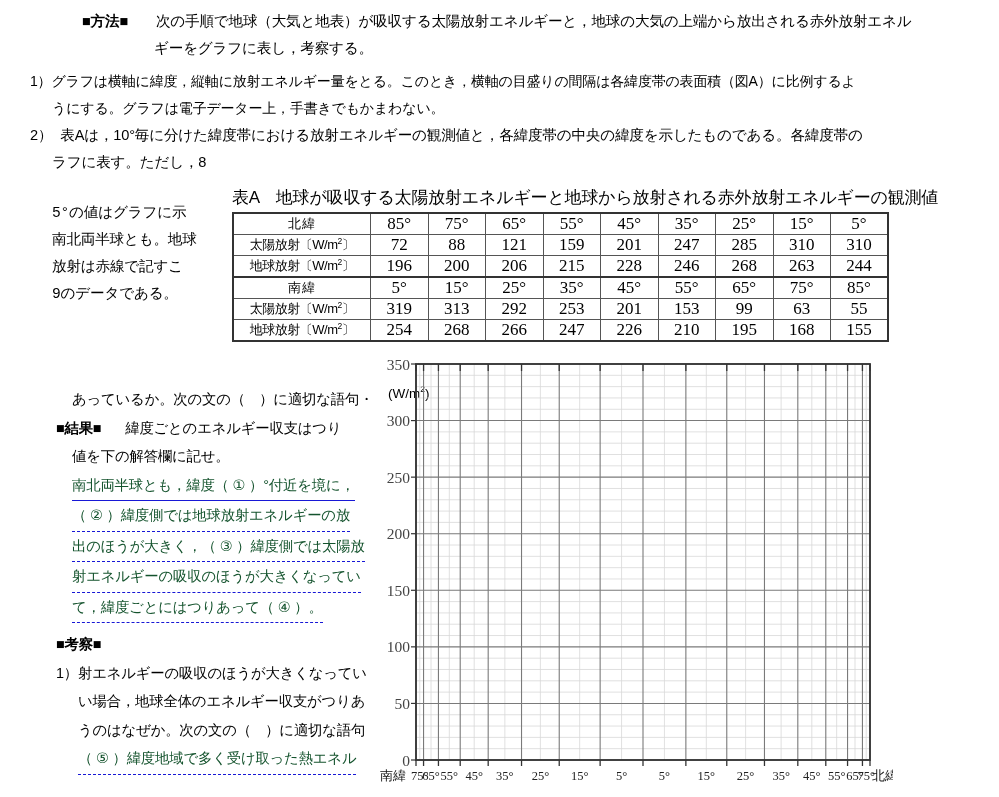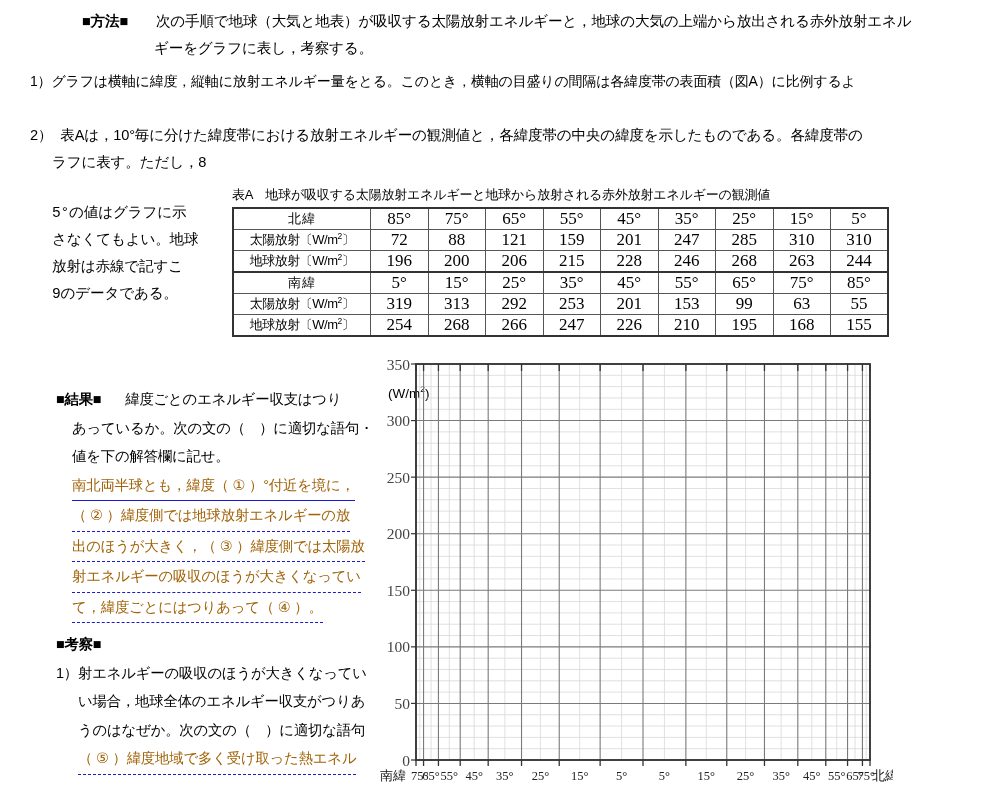--- a/index.html
+++ b/index.html
@@ -10,21 +10,21 @@
     color:#000;
     overflow:hidden;
     position:relative;
   }
   .page{position:relative;width:999px;height:797px;}
 
   
   .blk{position:absolute;}
   .ln{white-space:nowrap;font-size:14.2px;line-height:25px;letter-spacing:-0.2px;}
   .bold{font-weight:bold;}
-  .blue{color:#a16207;}
+  .blue{color:#14532d;}
   .udash{
     border-bottom:1.4px dashed #1818d6;
     display:inline-block;
     padding-bottom:1px;
   }
   .usolid{
     border-bottom:1.4px solid #1818d6;
     display:inline-block;
     padding-bottom:1px;
   }
@@ -41,21 +41,21 @@
   #step2{left:30px;top:122px;width:960px;}
   #step2 .ln{font-size:14.6px;line-height:27px;}
   #step2 .indent{padding-left:22px;}
 
   
   #narrowcol{left:52px;top:200px;width:178px;}
   #narrowcol .ln{font-size:14.6px;line-height:27px;white-space:normal;font-family:Liberation Mono, monospace;}
 
   
   #tablewrap{position:absolute;left:232px;top:186px;width:660px;}
-  #tabletitle{font-size:13px;white-space:nowrap;margin-bottom:3px;letter-spacing:-0.2px;}
+  #tabletitle{font-size:17px;white-space:nowrap;margin-bottom:3px;letter-spacing:-0.2px;}
   table.dataA{
     border-collapse:collapse;
     width:657px;
     table-layout:fixed;
     background:#fff;
   }
   table.dataA td{
     border:1px solid #555;
     text-align:center;
     font-size:17px;
@@ -102,32 +102,33 @@
       <span class="bold">■方法■</span>
       <span style="display:inline-block;width:24px"></span><span>次の手順で地球（大気と地表）が吸収する太陽放射エネルギーと，地球の大気の上端から放出される赤外放射エネル</span>
     </div>
     <div class="ln indent">ギーをグラフに表し，考察する。</div>
   </div>
 
   <div class="blk" id="step1">
     <div class="ln">
       <span>1）</span><span>グラフは横軸に緯度，縦軸に放射エネルギー量をとる。このとき，横軸の目盛りの間隔は各緯度帯の表面積（図A）に比例するよ</span>
     </div>
+    <div class="ln indent">うにする。グラフは電子データー上，手書きでもかまわない。</div>
   </div>
 
   <div class="blk" id="step2">
     <div class="ln">
       <span>2）</span><span style="display:inline-block;width:8px"></span><span>表Aは，10°毎に分けた緯度帯における放射エネルギーの観測値と，各緯度帯の中央の緯度を示したものである。各緯度帯の</span>
     </div>
     <div class="ln indent">ラフに表す。ただし，8</div>
   </div>
 
   <div class="blk" id="narrowcol">
     <div class="ln">5°の値はグラフに示</div>
-    <div class="ln">さなくてもよい。地球</div>
+    <div class="ln">南北両半球とも。地球</div>
     <div class="ln">放射は赤線で記すこ</div>
     <div class="ln">9のデータである。</div>
   </div>
 
   <div id="tablewrap">
     <div id="tabletitle">表A　地球が吸収する太陽放射エネルギーと地球から放射される赤外放射エネルギーの観測値</div>
     <table class="dataA">
       <tbody>
         <tr>
           <td class="lbl lat">北緯</td>
@@ -199,25 +200,25 @@
           <td>210</td>
           <td>195</td>
           <td>168</td>
           <td>155</td>
         </tr>
       </tbody>
     </table>
   </div>
 
   <div class="blk" id="results">
+    <div class="ln ind">あっているか。次の文の（　）に適切な語句・</div>
     <div class="ln">
       <span class="bold">■結果■</span>
       <span style="display:inline-block;width:20px"></span><span>緯度ごとのエネルギー収支はつり</span>
     </div>
-    <div class="ln ind">あっているか。次の文の（　）に適切な語句・</div>
     <div class="ln ind">値を下の解答欄に記せ。</div>
     <div class="ln ind"><span class="blue usolid">南北両半球とも，緯度（ ① ）°付近を境に，</span></div>
     <div class="ln ind"><span class="blue udash">（ ② ）緯度側では地球放射エネルギーの放</span></div>
     <div class="ln ind"><span class="blue udash">出のほうが大きく，（ ③ ）緯度側では太陽放</span></div>
     <div class="ln ind"><span class="blue udash">射エネルギーの吸収のほうが大きくなってい</span></div>
     <div class="ln ind"><span class="blue udash">て，緯度ごとにはつりあって（ ④ ）。</span></div>
   </div>
 
   <div class="blk" id="consider">
     <div class="ln" style="font-weight:bold">■考察■</div>

